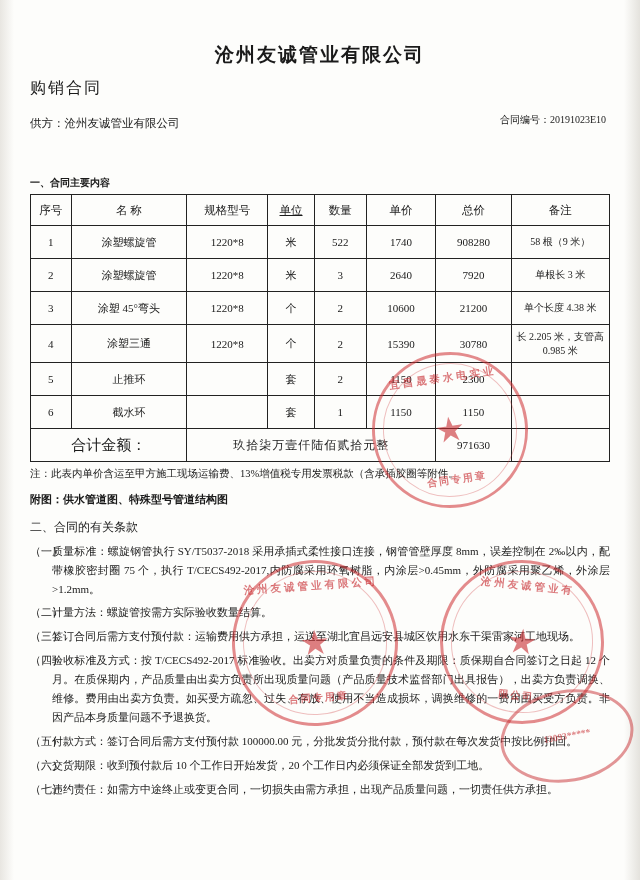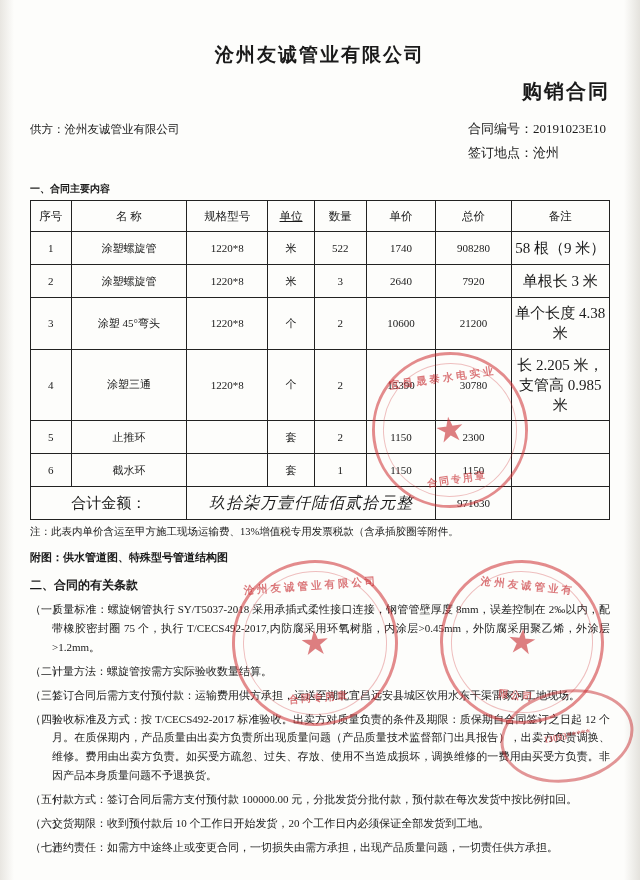--- a/index.html
+++ b/index.html
@@ -44,41 +44,41 @@
     z-index: 3;
   }
   h1.company {
     text-align: center;
     font-size: 19px;
     font-weight: bold;
     letter-spacing: 2px;
     margin: 4px 0 10px 0;
   }
   h2.doctitle {
-    text-align: right;
-    font-size: 20px;
-    font-weight: bold;
+    text-align: left;
+    font-size: 16px;
+    font-weight: normal;
     letter-spacing: 2px;
     margin: 0 0 14px 0;
   }
   .parties {
     font-size: 11.5px;
     line-height: 1.9;
     position: relative;
     min-height: 56px;
   }
   .party-row {
     display: block;
     font-family: Liberation Mono, monospace;
   }
   .meta {
     position: absolute;
     right: 4px;
     top: -2px;
-    font-size: 13px;
+    font-size: 10px;
     line-height: 1.85;
     text-align: left;
   }
   .meta div { white-space: nowrap; }
   .sec-title {
     font-size: 10px;
     font-weight: bold;
     margin: 7px 0 4px 0;
   }
   table.maintbl {
@@ -98,36 +98,36 @@
     padding: 4px 2px;
   }
   .col-no { width: 7%; }
   .col-name { width: 20%; }
   .col-spec { width: 14%; }
   .col-unit { width: 8%; text-decoration: underline; }
   .col-qty { width: 9%; }
   .col-price { width: 12%; }
   .col-total { width: 13%; }
   .col-note { width: 17%; }
-  td.note { font-size: 15px; line-height: 1.35; }
+  td.note { font-size: 10px; line-height: 1.35; }
   td.sumlabel { font-size: 15px; }
-  td.sumtext { font-size: 16px; letter-spacing: 1px; font-style: italic; }
+  td.sumtext { font-size: 12px; letter-spacing: 1px; }
   .note-line {
     font-size: 10.5px;
     margin: 4px 0 10px 0;
     line-height: 1.5;
   }
   .attach-line {
     font-size: 11px;
     margin: 6px 0 8px 0;
     font-weight: bold;
   }
   .clause-head {
     font-size: 12px;
-    font-weight: bold;
+    font-weight: normal;
     margin: 12px 0 6px 0;
   }
   .clause {
     font-size: 11px;
     line-height: 1.72;
     margin: 0 0 5px 0;
     text-align: justify;
   }
   .clause .hang {
     display: block;
@@ -239,21 +239,20 @@
 
   <div class="doc">
 
     <h1 class="company">沧州友诚管业有限公司</h1>
     <h2 class="doctitle">购销合同</h2>
 
     <div class="parties">
       <span class="party-row">供方：沧州友诚管业有限公司</span>
       <div class="meta">
         <div>合同编号：20191023E10</div>
-        <div>签订地点：沧州</div>
       </div>
     </div>
 
     <div class="sec-title">一、合同主要内容</div>
 
     <table class="maintbl">
       <thead>
         <tr>
           <th class="col-no">序号</th>
           <th class="col-name">名 称</th>

